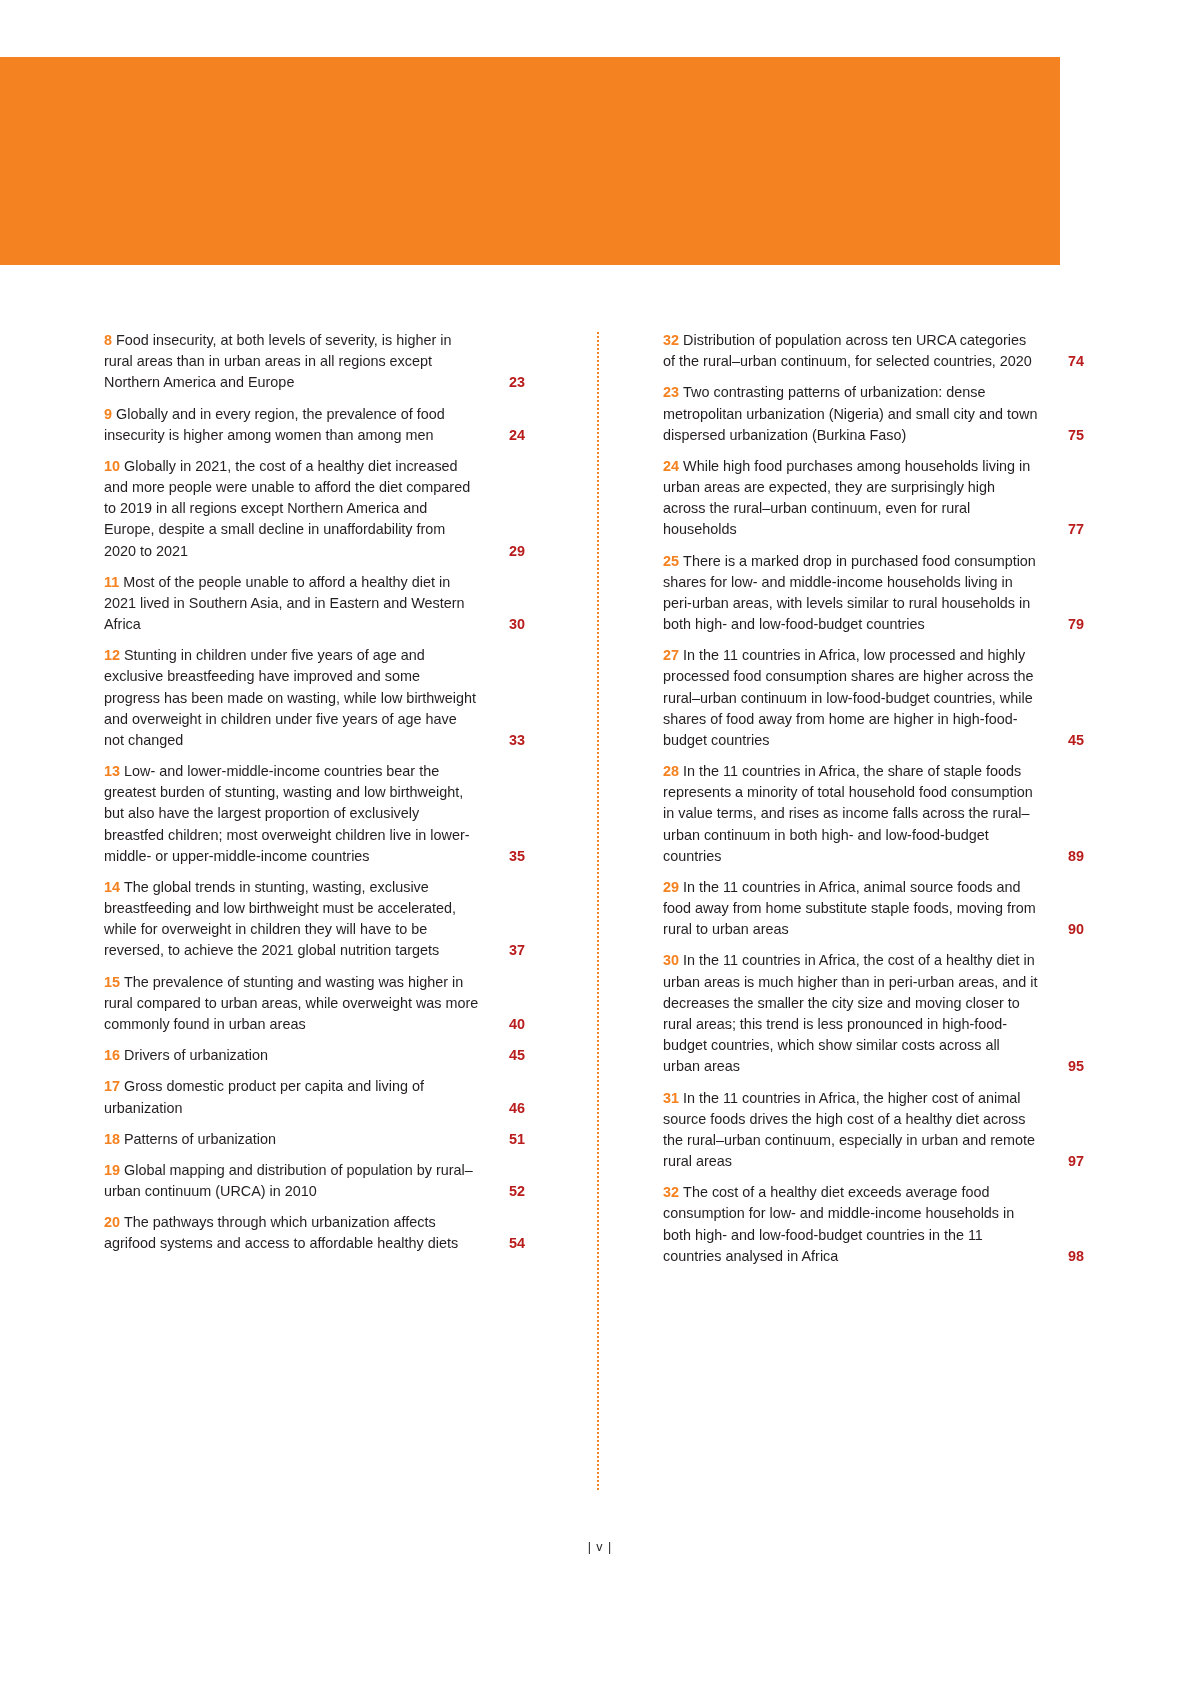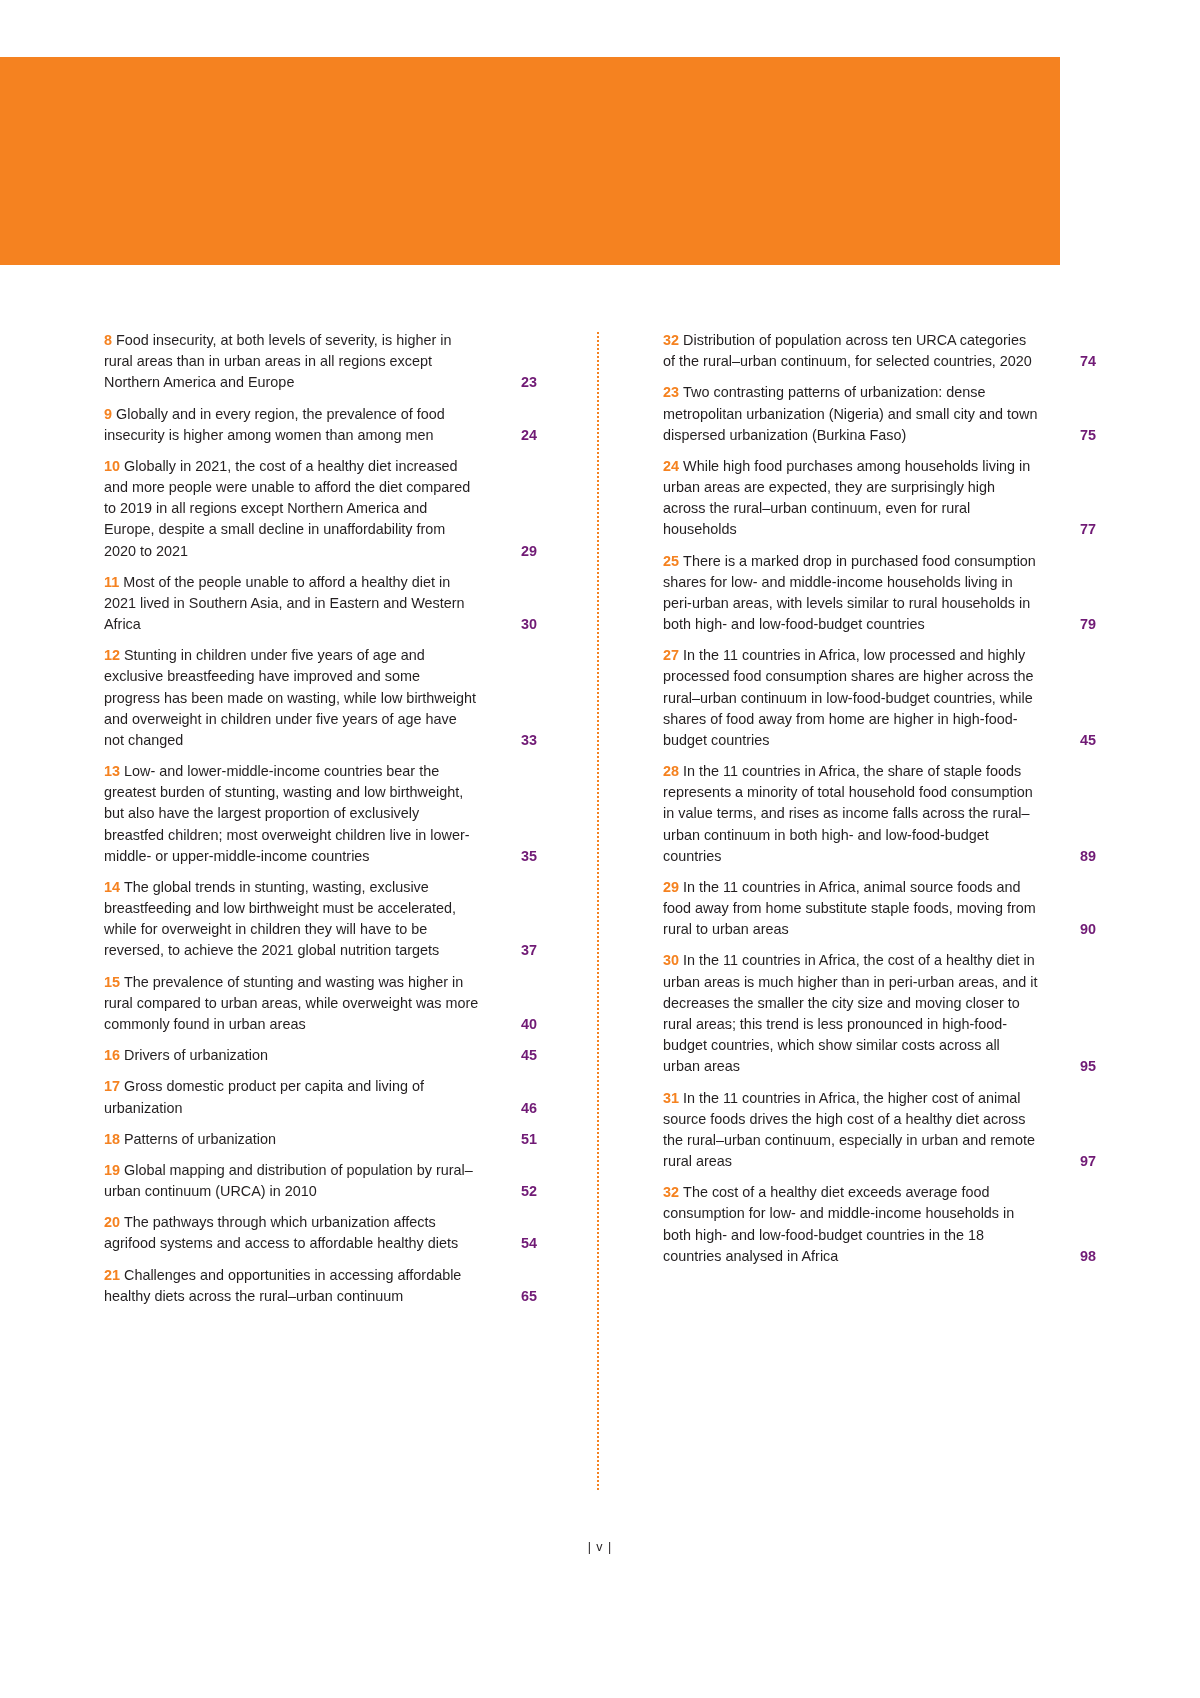--- a/index.html
+++ b/index.html
@@ -73,24 +73,24 @@
     font-weight: bold;
     margin-right: 4px;
   }
   .entry .txt {
     color: #231f20;
   }
   .entry .pg {
     position: absolute;
     right: 0;
     bottom: 0;
-    color: #701a75;
+    color: #b91c1c;
     font-weight: bold;
     font-size: 14.4px;
-    text-align: right;
+    text-align: center;
     width: 40px;
   }
   .footer {
     position: absolute;
     left: 0;
     top: 1540px;
     width: 1200px;
     text-align: center;
     font-size: 12.5px;
     color: #231f20;
@@ -114,38 +114,37 @@
           <div class="entry"><span class="num">11</span><span class="txt">Most of the people unable to afford a healthy diet in 2021 lived in Southern Asia, and in Eastern and Western Africa</span><span class="pg">30</span></div>
           <div class="entry"><span class="num">12</span><span class="txt">Stunting in children under five years of age and exclusive breastfeeding have improved and some progress has been made on wasting, while low birthweight and overweight in children under five years of age have not changed</span><span class="pg">33</span></div>
           <div class="entry"><span class="num">13</span><span class="txt">Low- and lower-middle-income countries bear the greatest burden of stunting, wasting and low birthweight, but also have the largest proportion of exclusively breastfed children; most overweight children live in lower-middle- or upper-middle-income countries</span><span class="pg">35</span></div>
           <div class="entry"><span class="num">14</span><span class="txt">The global trends in stunting, wasting, exclusive breastfeeding and low birthweight must be accelerated, while for overweight in children they will have to be reversed, to achieve the 2021 global nutrition targets</span><span class="pg">37</span></div>
           <div class="entry"><span class="num">15</span><span class="txt">The prevalence of stunting and wasting was higher in rural compared to urban areas, while overweight was more commonly found in urban areas</span><span class="pg">40</span></div>
           <div class="entry"><span class="num">16</span><span class="txt">Drivers of urbanization</span><span class="pg">45</span></div>
           <div class="entry"><span class="num">17</span><span class="txt">Gross domestic product per capita and living of urbanization</span><span class="pg">46</span></div>
           <div class="entry"><span class="num">18</span><span class="txt">Patterns of urbanization</span><span class="pg">51</span></div>
           <div class="entry"><span class="num">19</span><span class="txt">Global mapping and distribution of population by rural–urban continuum (URCA) in 2010</span><span class="pg">52</span></div>
           <div class="entry"><span class="num">20</span><span class="txt">The pathways through which urbanization affects agrifood systems and access to affordable healthy diets</span><span class="pg">54</span></div>
-          <div class="entry"><span class="num">21</span><span class="txt">Challenges and opportunities in accessing affordable healthy diets across the rural–urban continuum</span><span class="pg">65</span></div>
         </div>
 
       <div class="divider">
         <div class="divider-line"></div>
       </div>
 
       <div class="col col-right" id="right-col">
           <div class="entry"><span class="num">32</span><span class="txt">Distribution of population across ten URCA categories of the rural–urban continuum, for selected countries, 2020</span><span class="pg">74</span></div>
           <div class="entry"><span class="num">23</span><span class="txt">Two contrasting patterns of urbanization: dense metropolitan urbanization (Nigeria) and small city and town dispersed urbanization (Burkina Faso)</span><span class="pg">75</span></div>
           <div class="entry"><span class="num">24</span><span class="txt">While high food purchases among households living in urban areas are expected, they are surprisingly high across the rural–urban continuum, even for rural households</span><span class="pg">77</span></div>
           <div class="entry"><span class="num">25</span><span class="txt">There is a marked drop in purchased food consumption shares for low- and middle-income households living in peri-urban areas, with levels similar to rural households in both high- and low-food-budget countries</span><span class="pg">79</span></div>
           <div class="entry"><span class="num">27</span><span class="txt">In the 11 countries in Africa, low processed and highly processed food consumption shares are higher across the rural–urban continuum in low-food-budget countries, while shares of food away from home are higher in high-food-budget countries</span><span class="pg">45</span></div>
           <div class="entry"><span class="num">28</span><span class="txt">In the 11 countries in Africa, the share of staple foods represents a minority of total household food consumption in value terms, and rises as income falls across the rural–urban continuum in both high- and low-food-budget countries</span><span class="pg">89</span></div>
           <div class="entry"><span class="num">29</span><span class="txt">In the 11 countries in Africa, animal source foods and food away from home substitute staple foods, moving from rural to urban areas</span><span class="pg">90</span></div>
           <div class="entry"><span class="num">30</span><span class="txt">In the 11 countries in Africa, the cost of a healthy diet in urban areas is much higher than in peri-urban areas, and it decreases the smaller the city size and moving closer to rural areas; this trend is less pronounced in high-food-budget countries, which show similar costs across all urban areas</span><span class="pg">95</span></div>
           <div class="entry"><span class="num">31</span><span class="txt">In the 11 countries in Africa, the higher cost of animal source foods drives the high cost of a healthy diet across the rural–urban continuum, especially in urban and remote rural areas</span><span class="pg">97</span></div>
-          <div class="entry"><span class="num">32</span><span class="txt">The cost of a healthy diet exceeds average food consumption for low- and middle-income households in both high- and low-food-budget countries in the 18 countries analysed in Africa</span><span class="pg">98</span></div>
+          <div class="entry"><span class="num">32</span><span class="txt">The cost of a healthy diet exceeds average food consumption for low- and middle-income households in both high- and low-food-budget countries in the 11 countries analysed in Africa</span><span class="pg">98</span></div>
         </div>
 
     </div>
   </div>
 
   <div class="footer">| v |</div>
 
 </div>
 
 </body></html>

